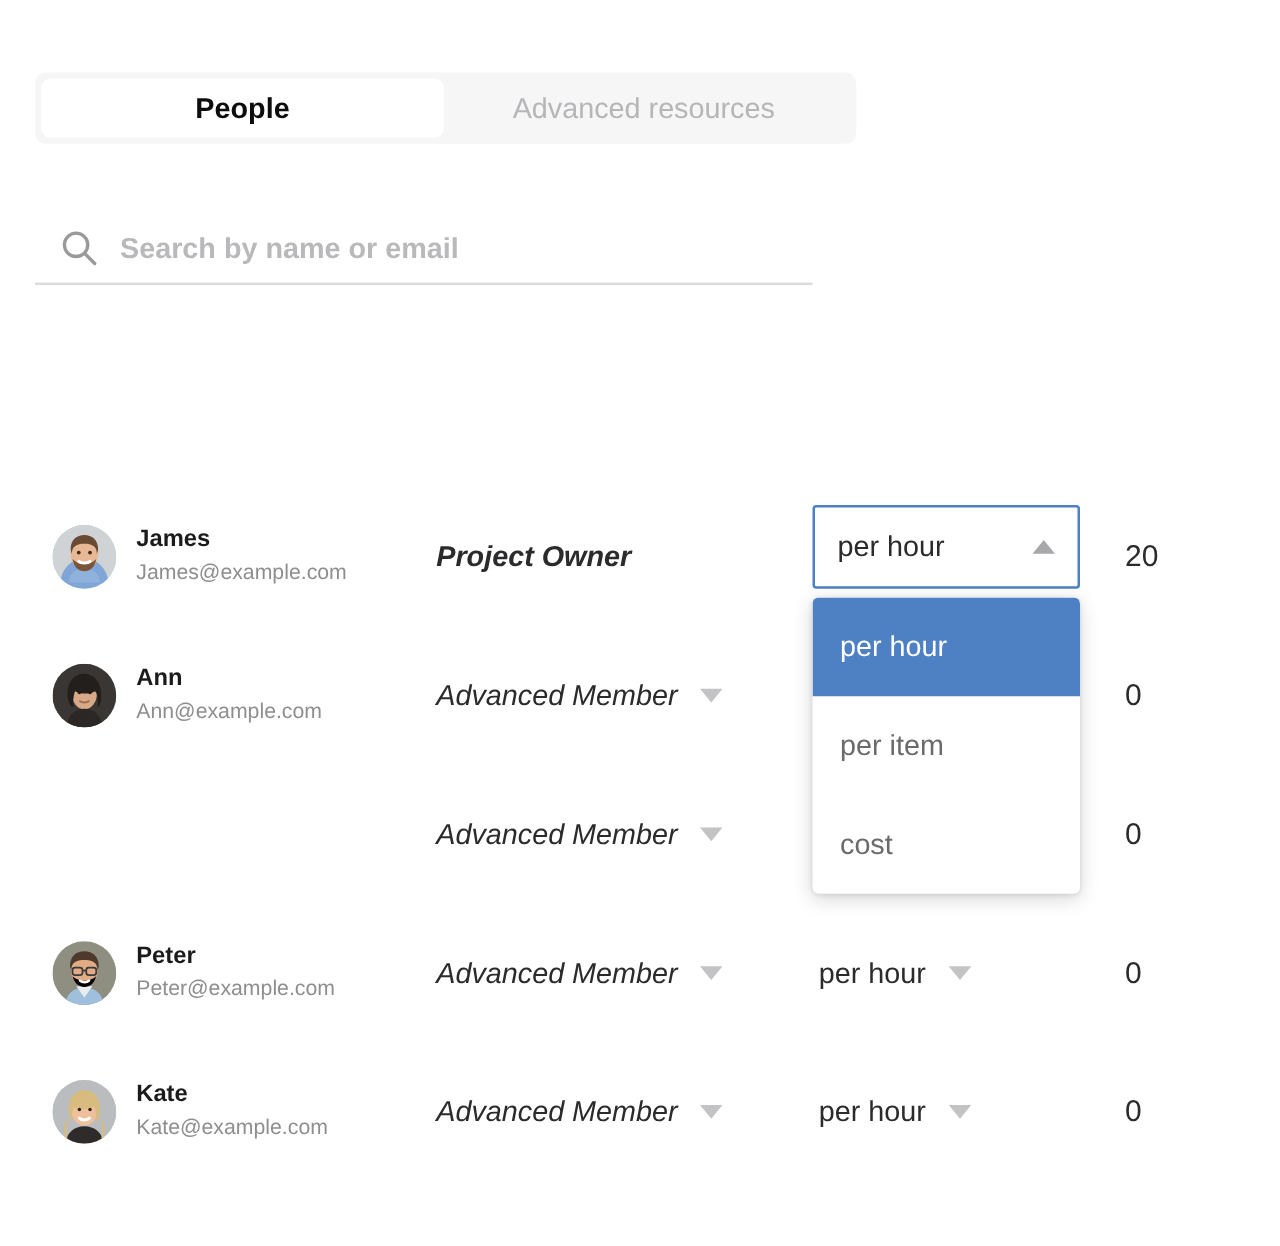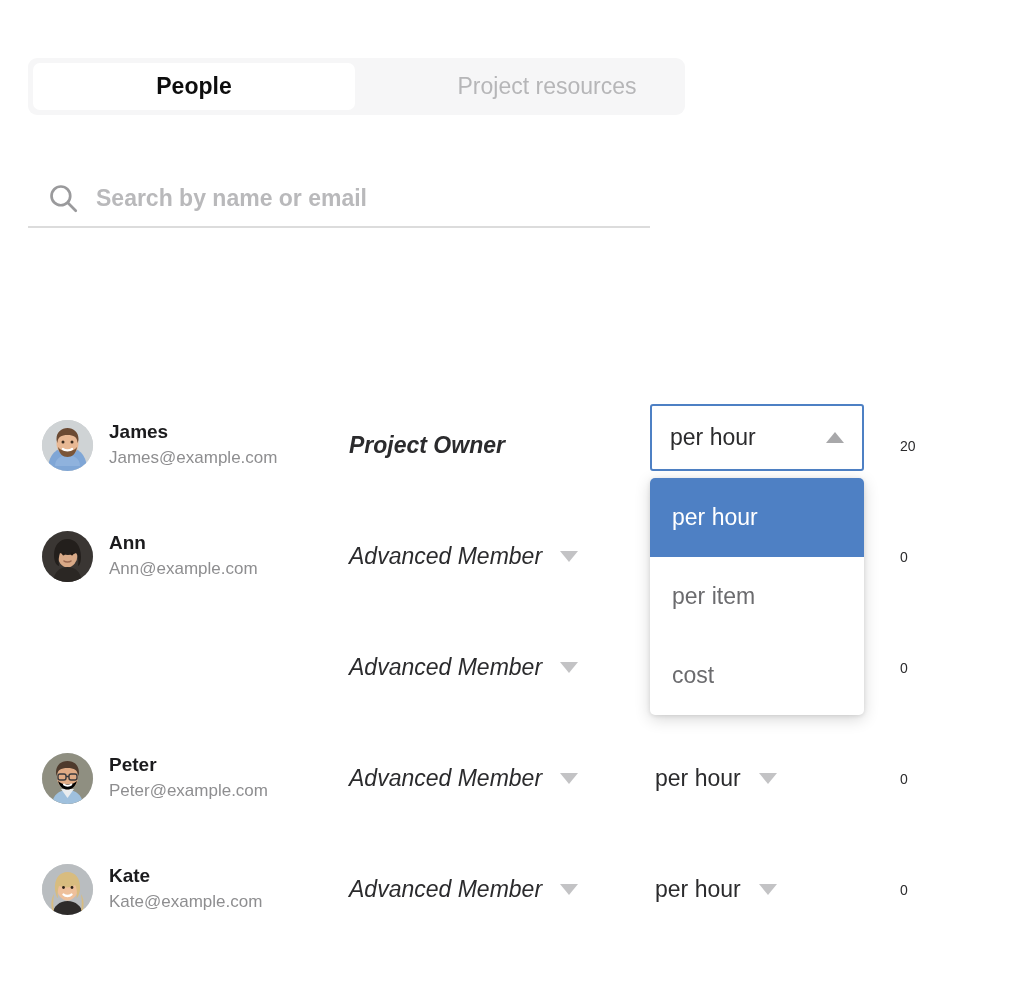--- a/index.html
+++ b/index.html
@@ -24,21 +24,20 @@
     position: absolute;
     left: 28px;
     top: 58px;
     width: 657px;
     height: 57px;
     background: #f6f6f7;
     border-radius: 9px;
     display: flex;
     align-items: flex-end;
     padding: 5px;
-    gap: 32px;
   }
   .tab {
     height: 47px;
     flex: 0 0 auto;
     display: flex;
     align-items: center;
     justify-content: center;
     border-radius: 7px;
     font-size: 23px;
     cursor: pointer;
@@ -182,21 +181,21 @@
     left: 655px;
     display: flex;
     align-items: center;
     font-size: 23px;
     color: #2b2b2d;
   }
 
   .cost-value {
     position: absolute;
     left: 900px;
-    font-size: 14px;
+    font-size: 24px;
     color: #2b2b2d;
   }
 
   
   .select-open {
     position: absolute;
     left: 650px;
     top: 404px;
     width: 214px;
     height: 67px;
@@ -243,21 +242,21 @@
 </head>
 <body>
 
 <div class="page">
 
   <div class="tabbar">
     <div class="tab active">
       <span>People</span>
     </div>
     <div class="tab inactive">
-      <span>Project resources</span>
+      <span>Advanced resources</span>
     </div>
   </div>
 
   <div class="searchwrap">
     <svg class="search-icon" viewBox="0 0 24 24">
       <circle cx="10.5" cy="10.5" r="6.6" fill="none" stroke="#9a9a9c" stroke-width="1.9"></circle>
       <line x1="15.4" y1="15.4" x2="21" y2="21" stroke="#9a9a9c" stroke-width="1.9" stroke-linecap="round"></line>
     </svg>
     <input class="search-input" type="text" placeholder="Search by name or email" style="">
   </div>

